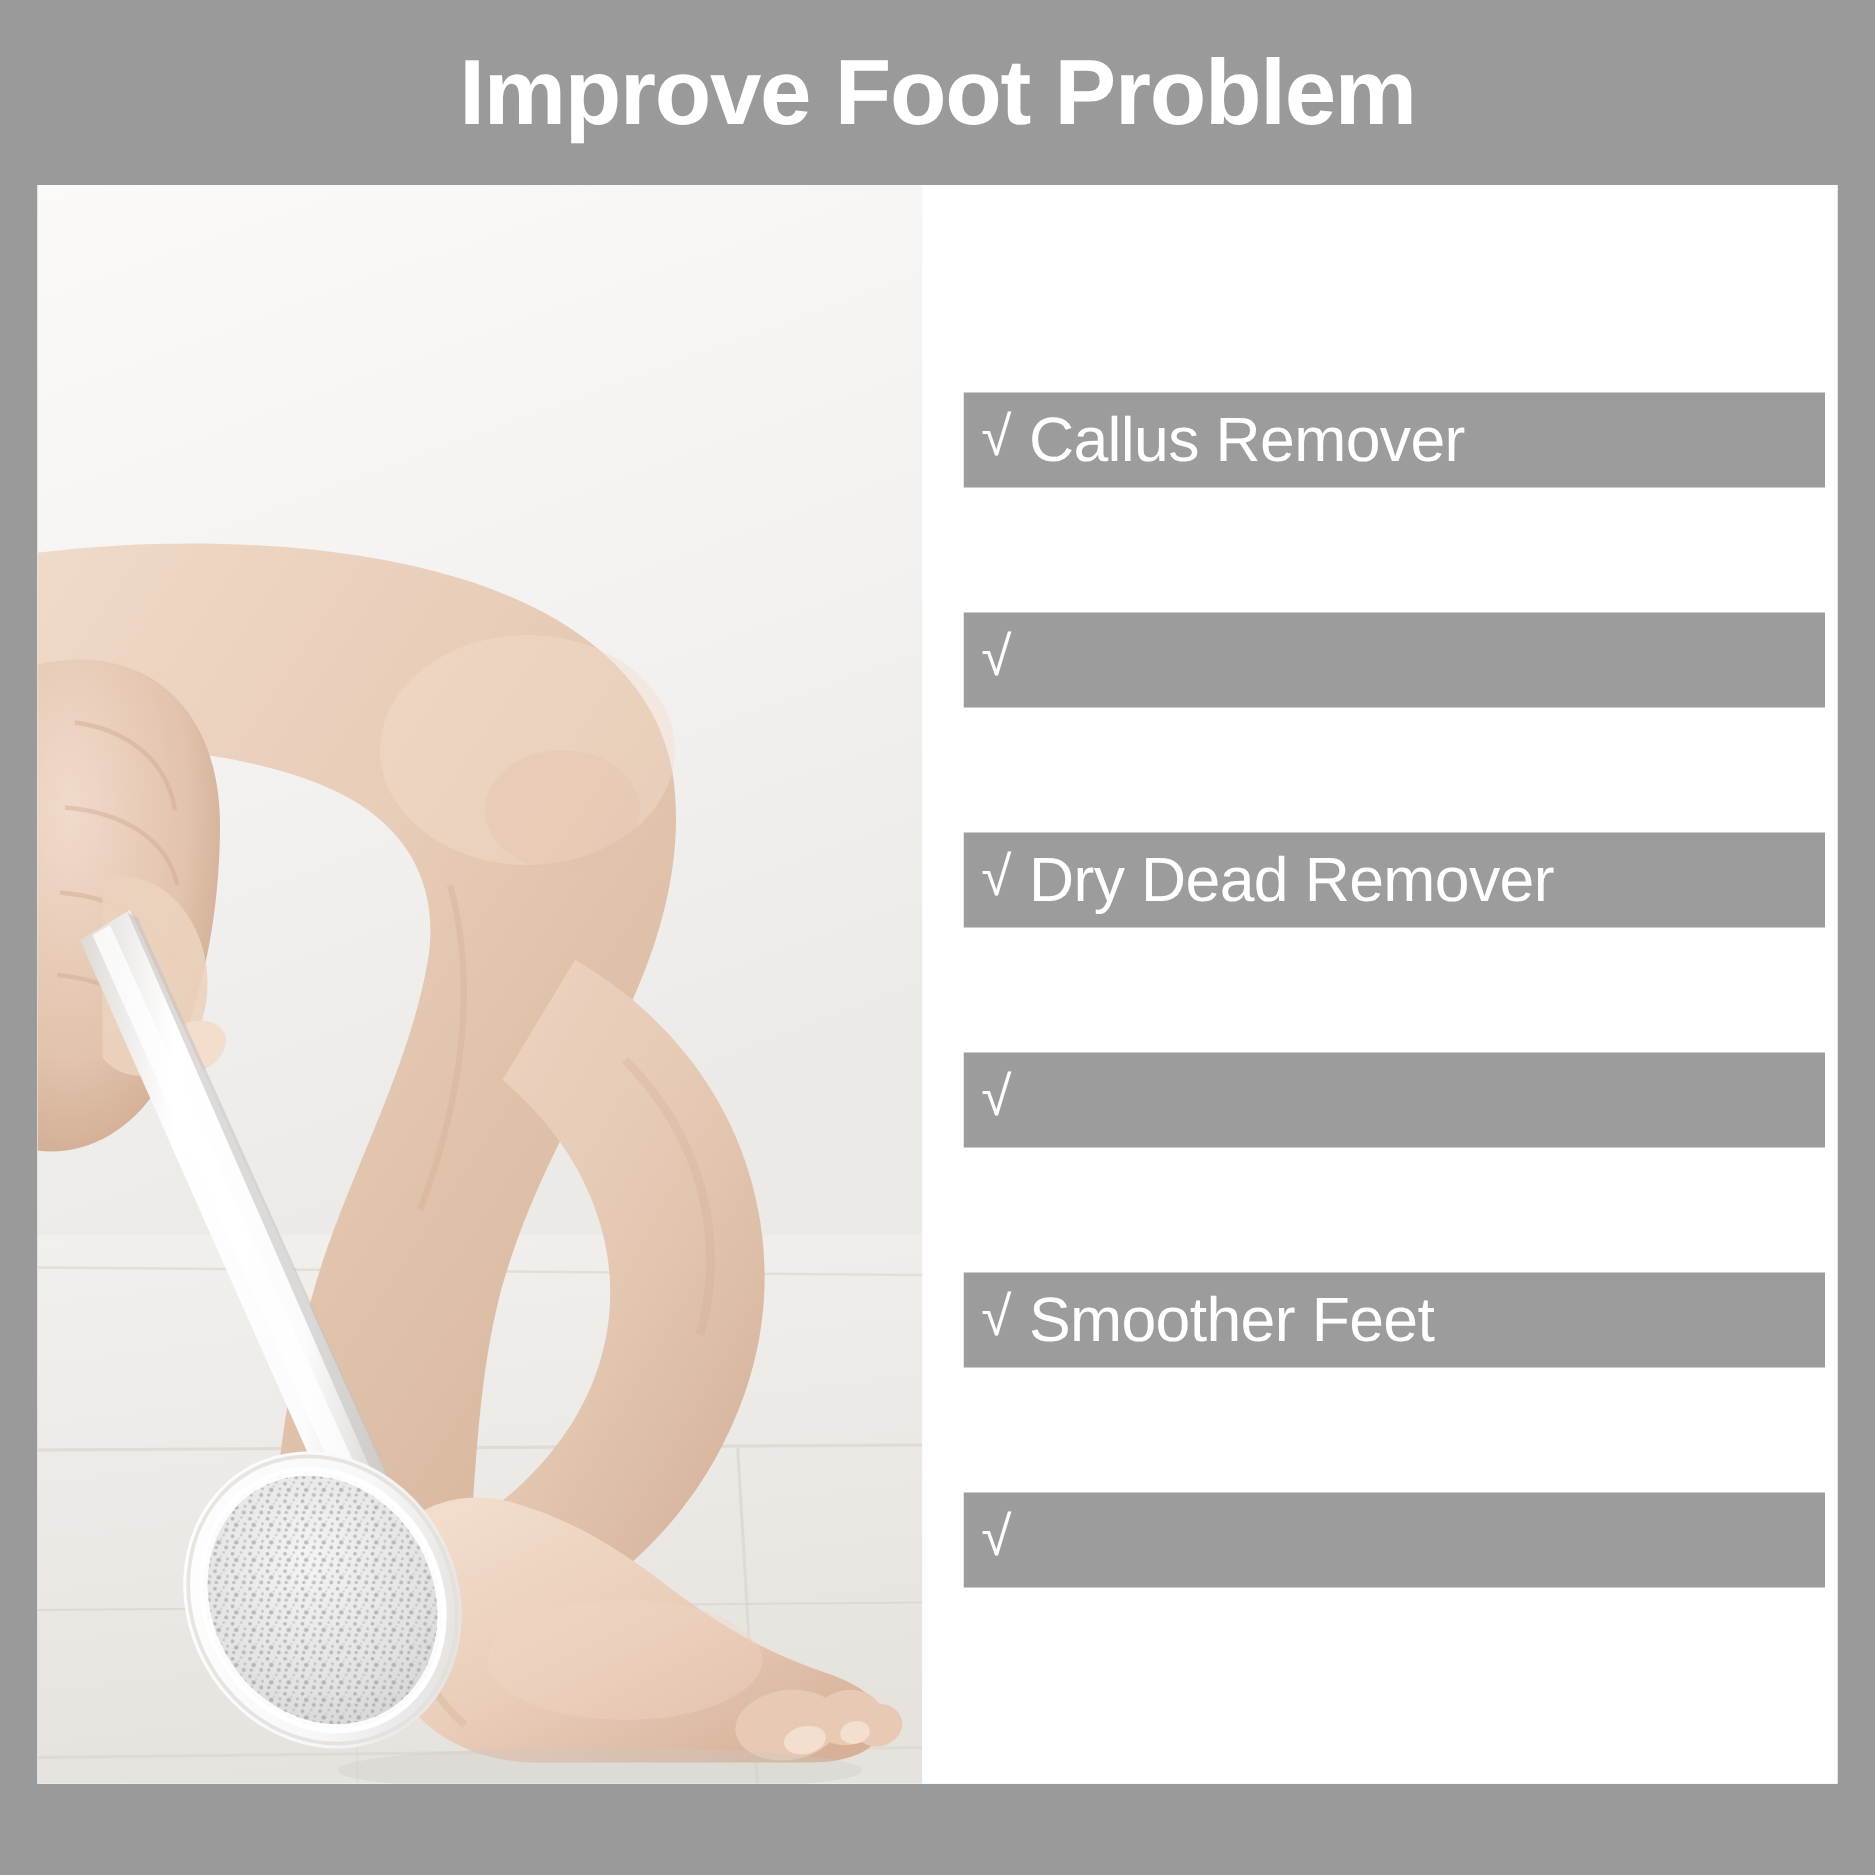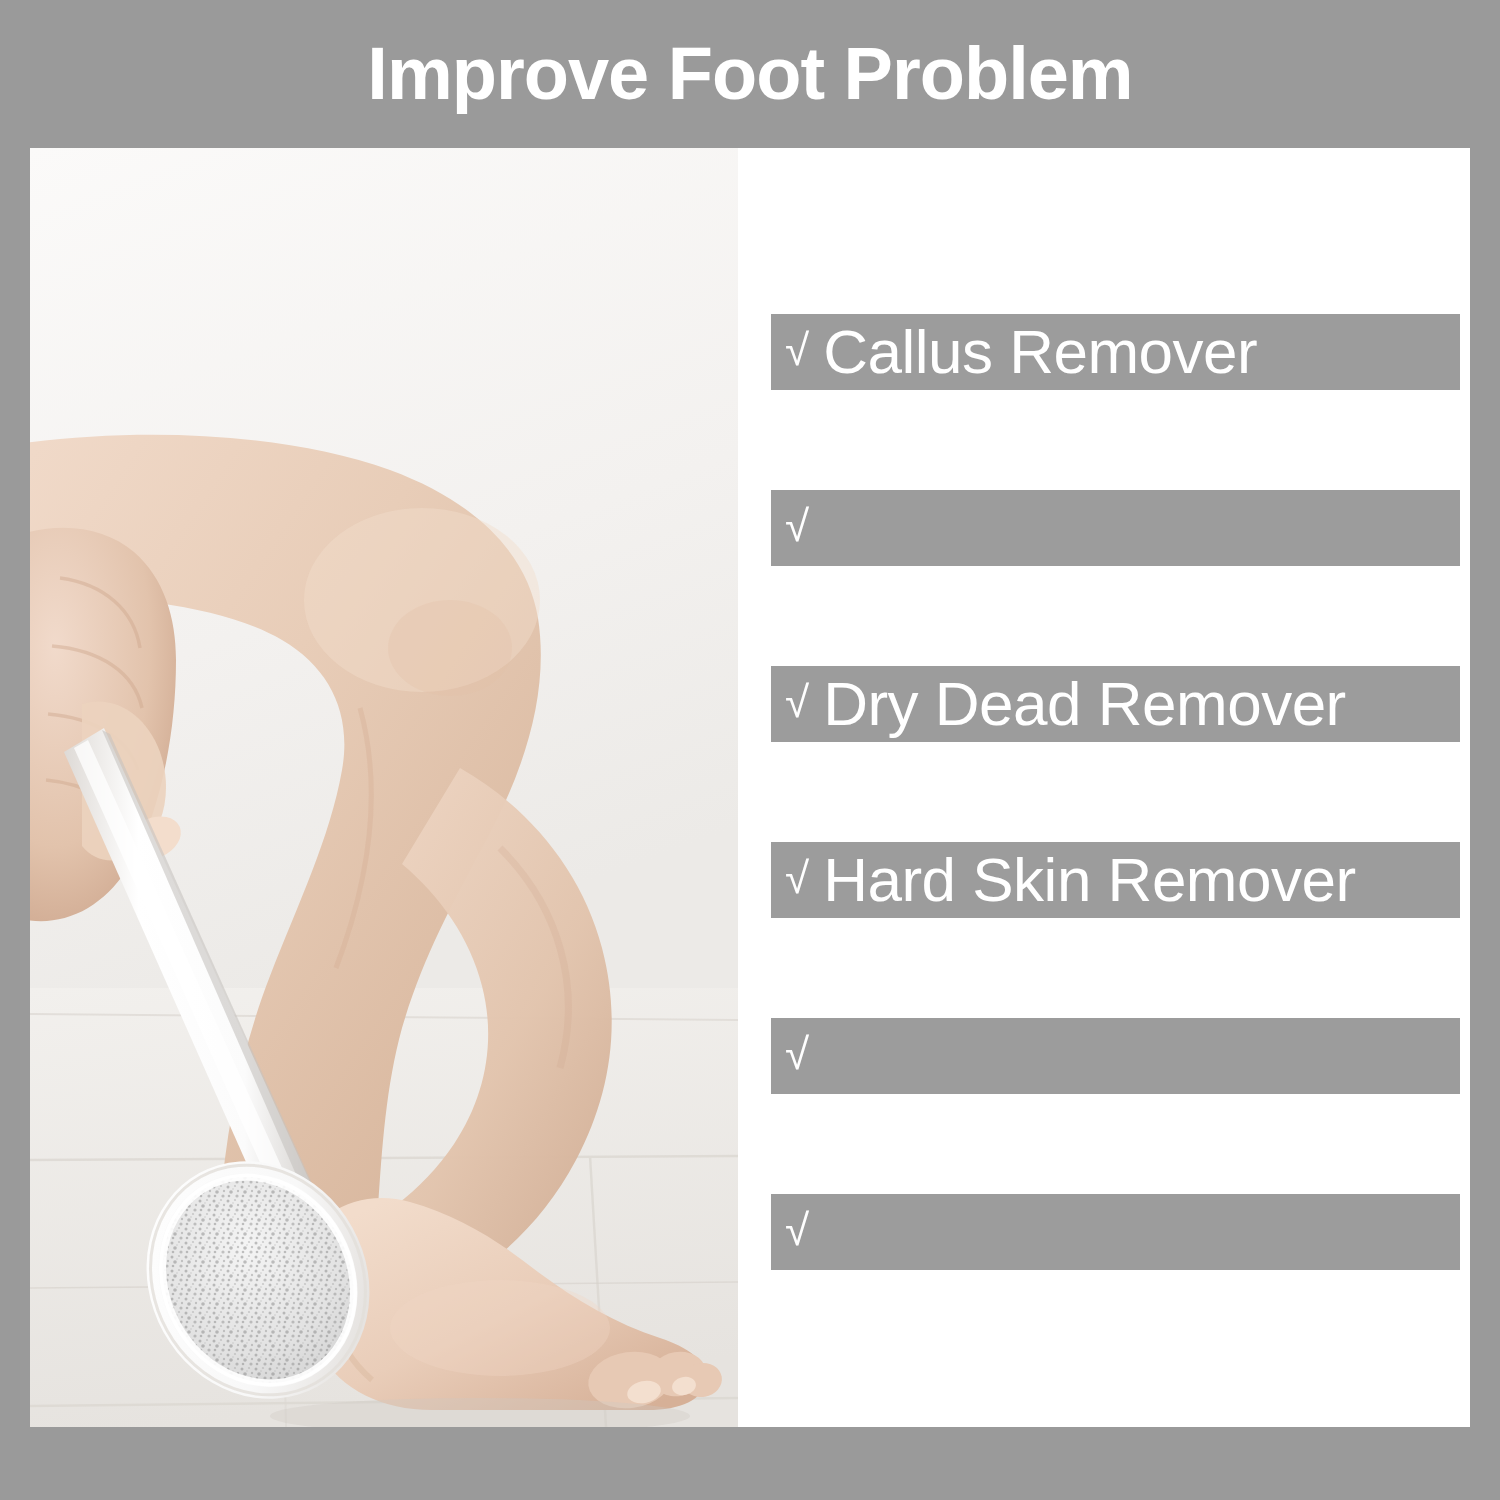--- a/index.html
+++ b/index.html
@@ -82,21 +82,21 @@
     color: #ffffff;
     font-size: 44px;
     line-height: 1;
     font-weight: normal;
     margin-right: 14px;
     margin-top: -4px;
     flex: none;
   }
   .benefit-label {
     color: #ffffff;
-    font-size: 62px;
+    font-size: 50px;
     font-weight: normal;
     line-height: 1;
     white-space: nowrap;
     letter-spacing: -0.5px;
   }
 </style>
 </head>
 <body>
 
 <div id="header-band">
@@ -286,25 +286,25 @@
       <span class="benefit-check">√</span>
     </div>
 
     <div class="benefit-row" style="top:518px">
       <span class="benefit-check">√</span>
       <span class="benefit-label">Dry Dead Remover</span>
     </div>
 
     <div class="benefit-row" style="top:694px">
       <span class="benefit-check">√</span>
-      <span class="benefit-label">Hard Skin Remover</span>
     </div>
 
     <div class="benefit-row" style="top:870px">
       <span class="benefit-check">√</span>
+      <span class="benefit-label">Smoother Feet</span>
     </div>
 
     <div class="benefit-row" style="top:1046px">
       <span class="benefit-check">√</span>
     </div>
 
   </div>
 </div>
 
 </body></html>

